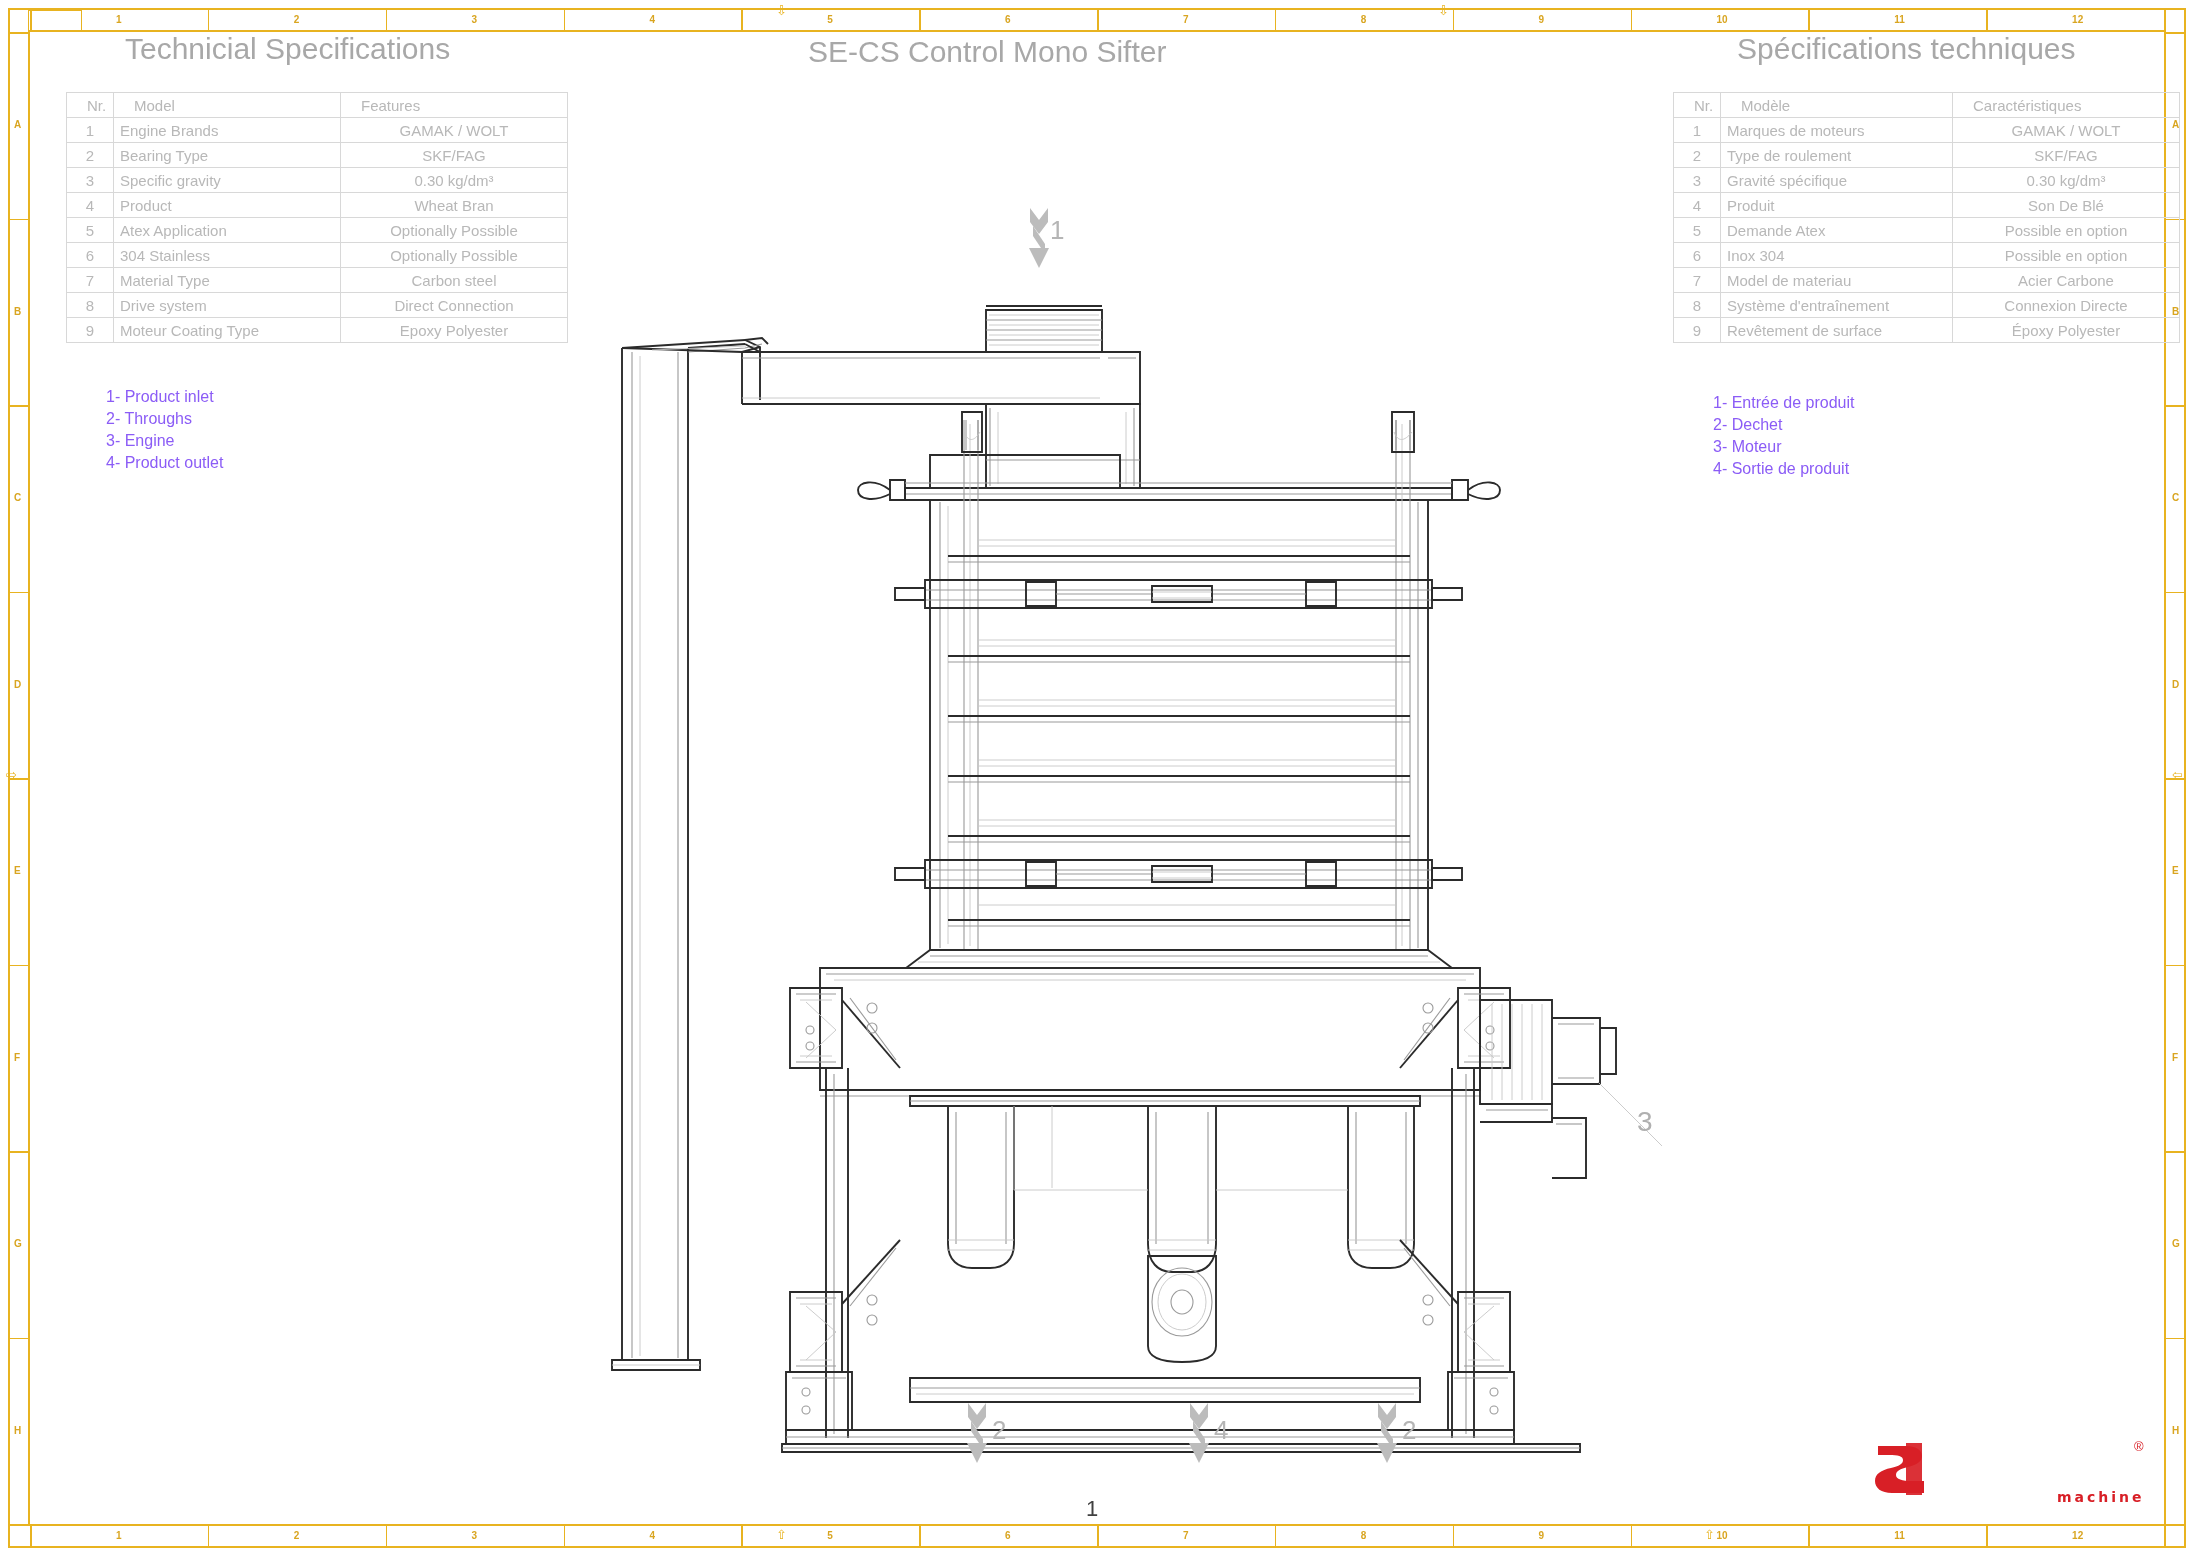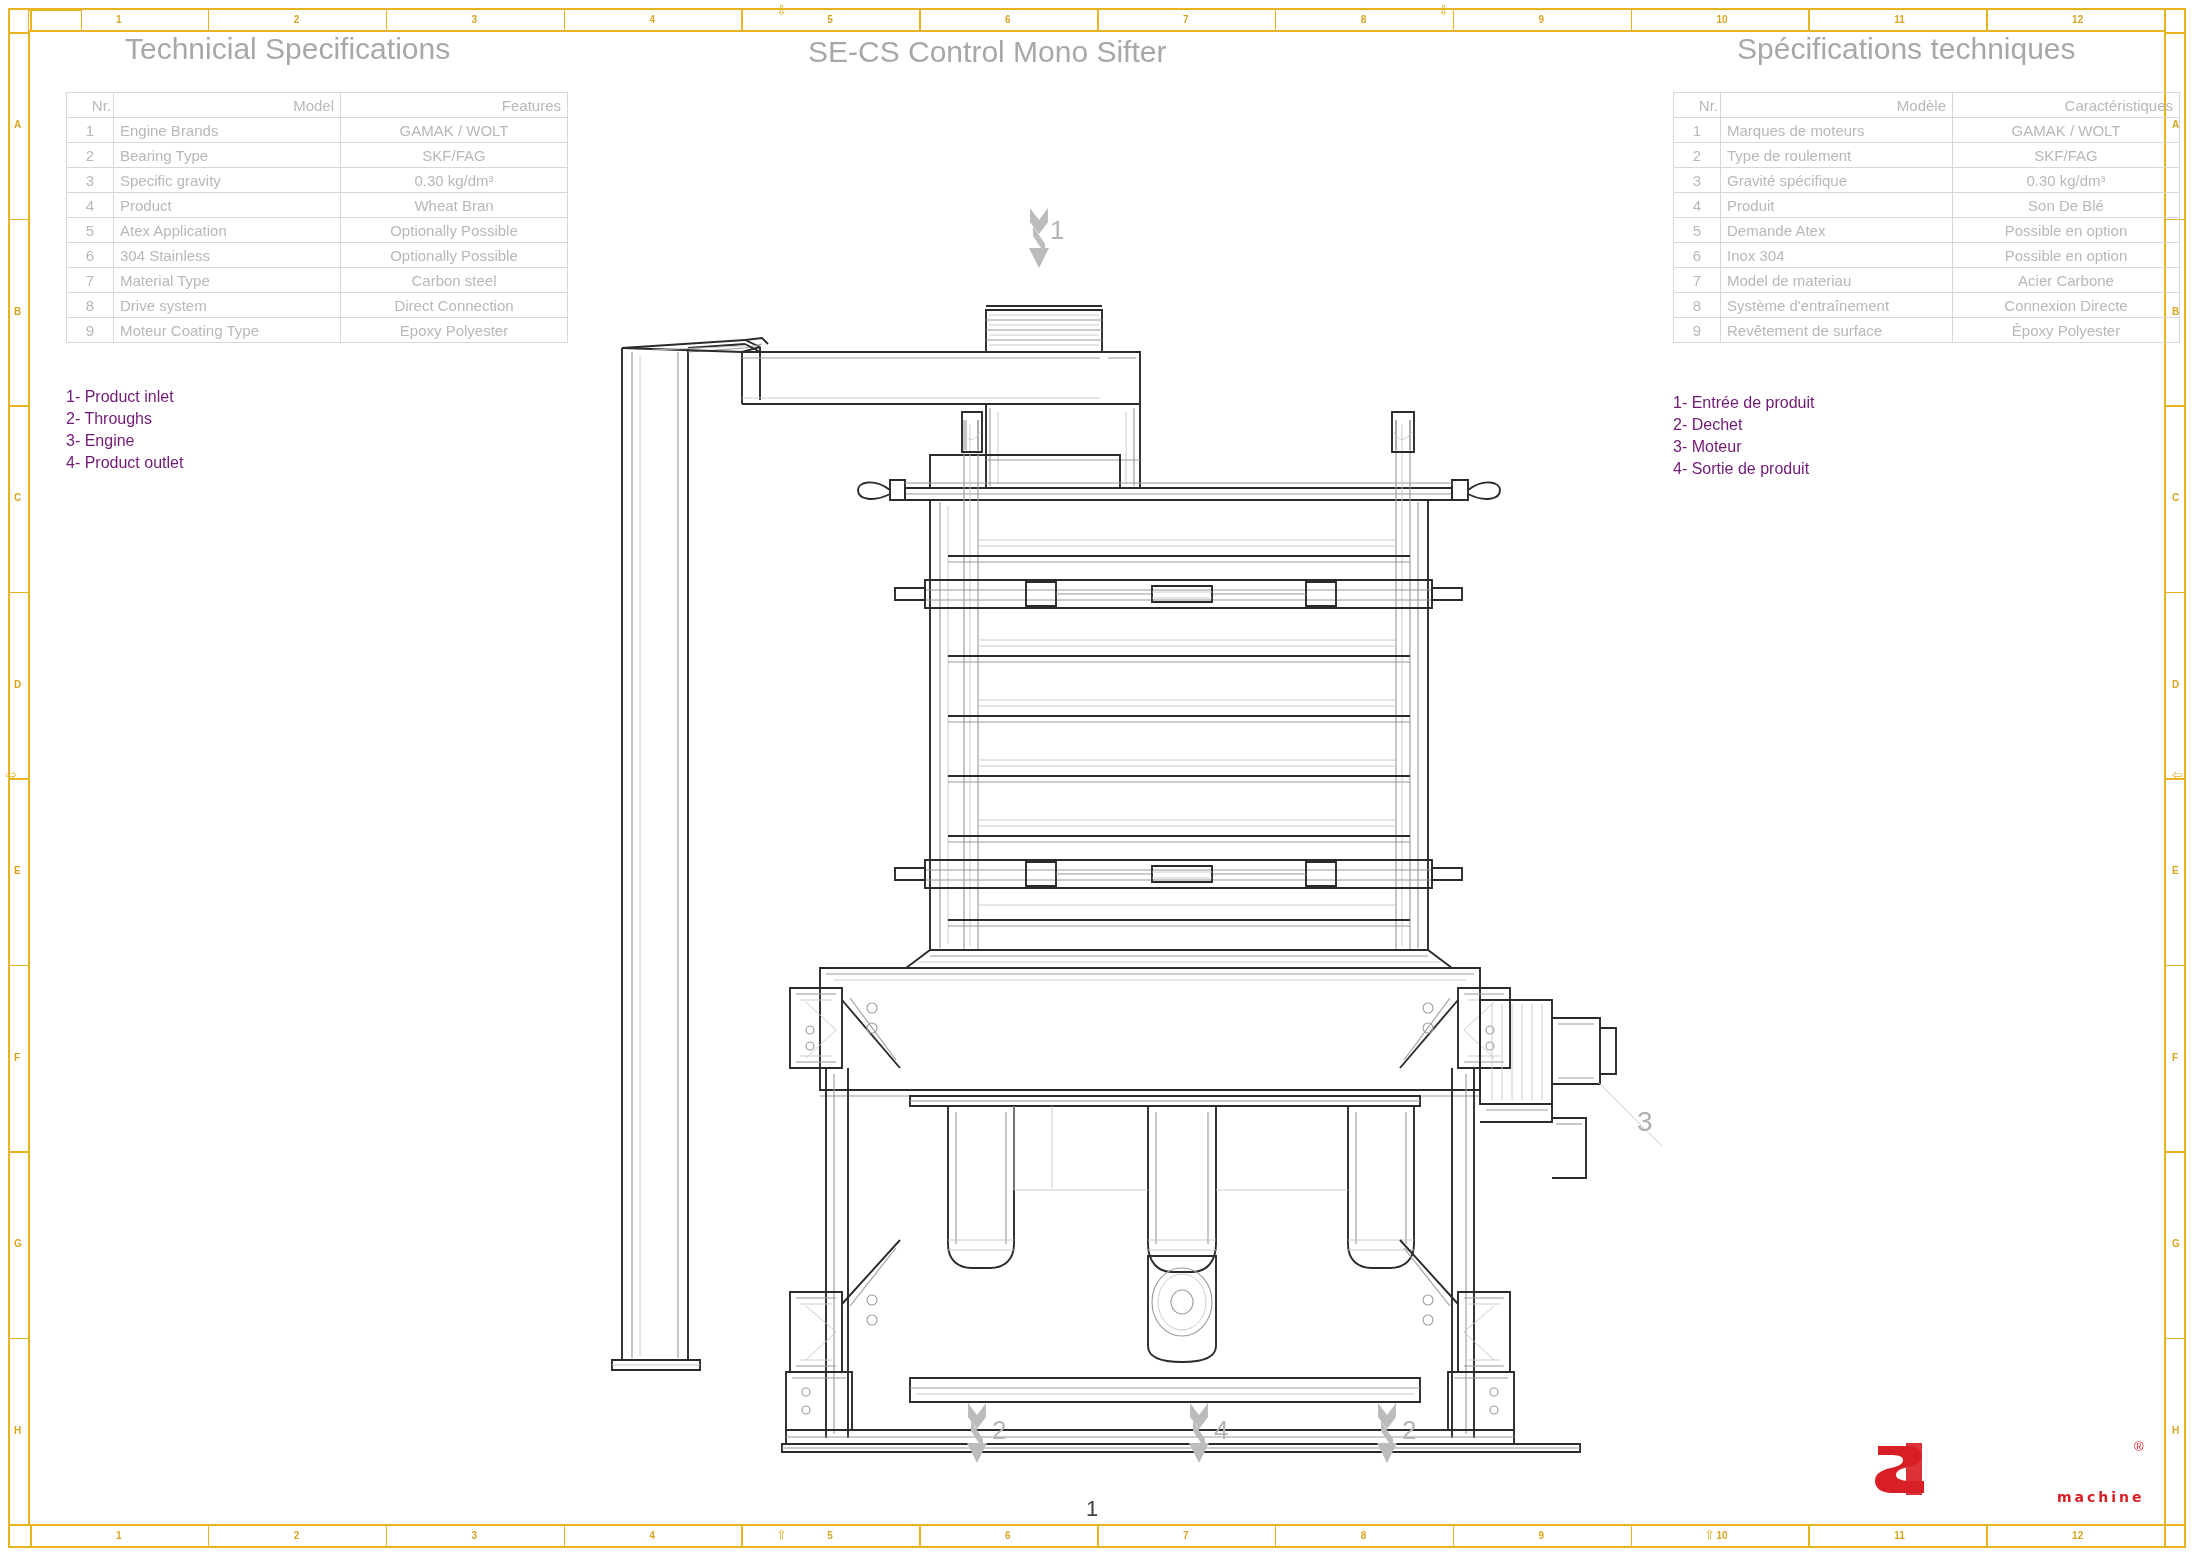--- a/index.html
+++ b/index.html
@@ -30,36 +30,36 @@
   .heading{position:absolute;color:#a8a8a8;font-size:30px;white-space:nowrap;}
   #title-left{left:125px;top:32px;}
   #title-center{left:808px;top:35px;font-size:30px;}
   #title-right{left:1737px;top:32px;}
 
   
   table.spec{position:absolute;border-collapse:collapse;color:#b8b8b8;font-size:15px;}
   table.spec td{border:1px solid #d8d8d8;padding:2px 6px;height:20px;
                 font-weight:normal;white-space:nowrap;}
   table.spec td.nr{width:22px;text-align:center;padding:2px 2px;}
-  table.spec tr.hdr td{text-align:right;padding-left:20px;}
+  table.spec tr.hdr td{text-align:left;padding-left:20px;}
   table.spec td.model{text-align:left;}
   table.spec td.feat{text-align:center;}
 
   #tbl-left{left:66px;top:92px;}
   #tbl-left td.nr{width:24px;}
   #tbl-left td.model{width:200px;}
   #tbl-left td.feat{width:200px;}
 
   #tbl-right{left:1673px;top:92px;}
   #tbl-right td.nr{width:24px;}
   #tbl-right td.model{width:205px;}
   #tbl-right td.feat{width:200px;}
 
   
-  .legend{position:absolute;color:#701a75;font-size:16px;line-height:22px;}
+  .legend{position:absolute;color:#8b5cf6;font-size:16px;line-height:22px;margin-left:40px;}
   #legend-left{left:66px;top:386px;}
   #legend-right{left:1673px;top:392px;}
   .legend div{white-space:nowrap;}
 
   
   .flow{position:absolute;}
   .flow svg{display:block;}
   .flow-num{position:absolute;color:#b5b5b5;font-size:26px;}
 
   .callout-num{position:absolute;color:#b0b0b0;font-size:28px;}

